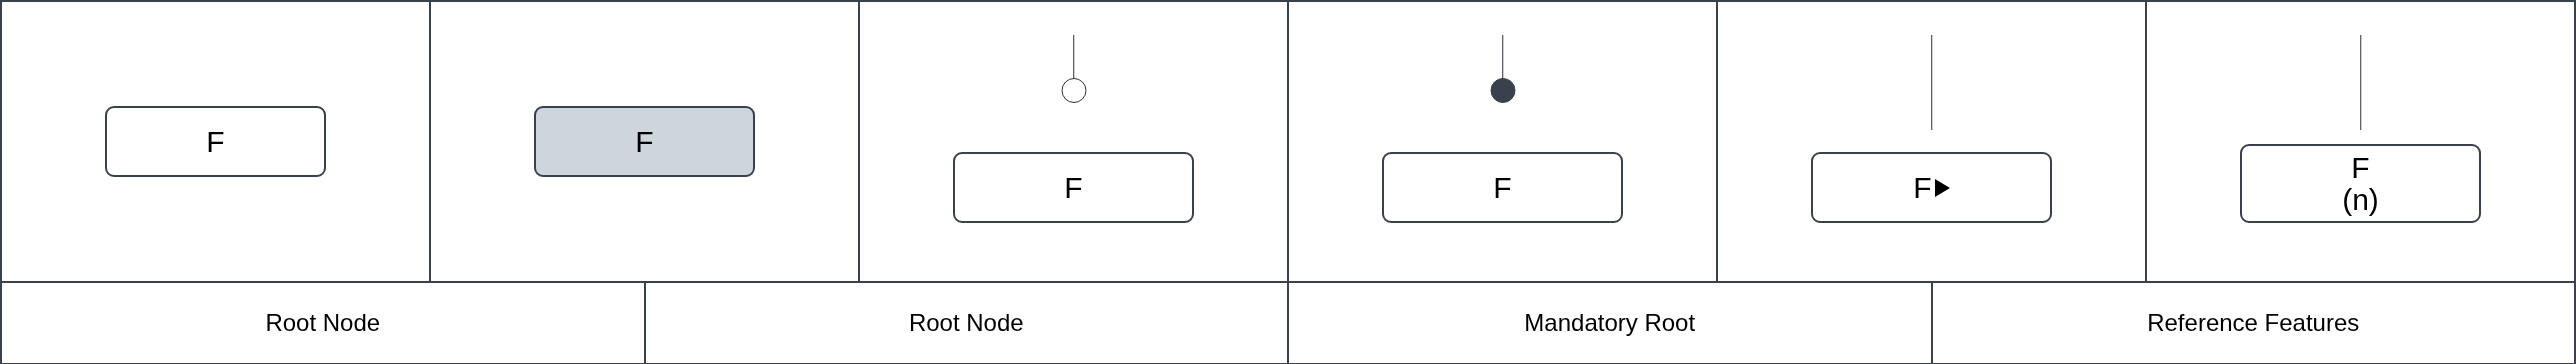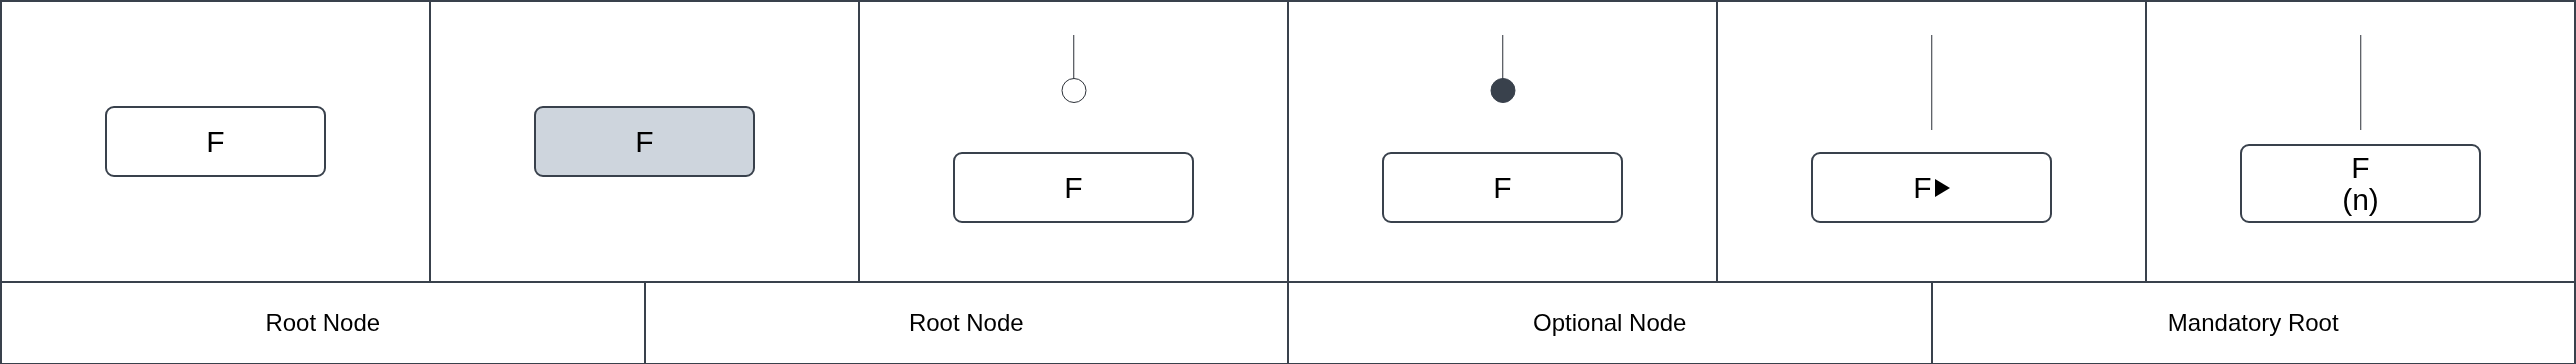--- a/index.html
+++ b/index.html
@@ -223,21 +223,21 @@
   </div>
 
   <div class="legend-row row-caption">
     <div class="cell">
       <span class="caption-text">Root Node</span>
     </div>
     <div class="cell">
       <span class="caption-text">Root Node</span>
     </div>
     <div class="cell">
-      <span class="caption-text">Optional Node</span>
-    </div>
-    <div class="cell">
       <span class="caption-text">Mandatory Root</span>
     </div>
+    <div class="cell">
+      <span class="caption-text">Reference Features</span>
+    </div>
   </div>
 
 </div>
 
 
 </body></html>

